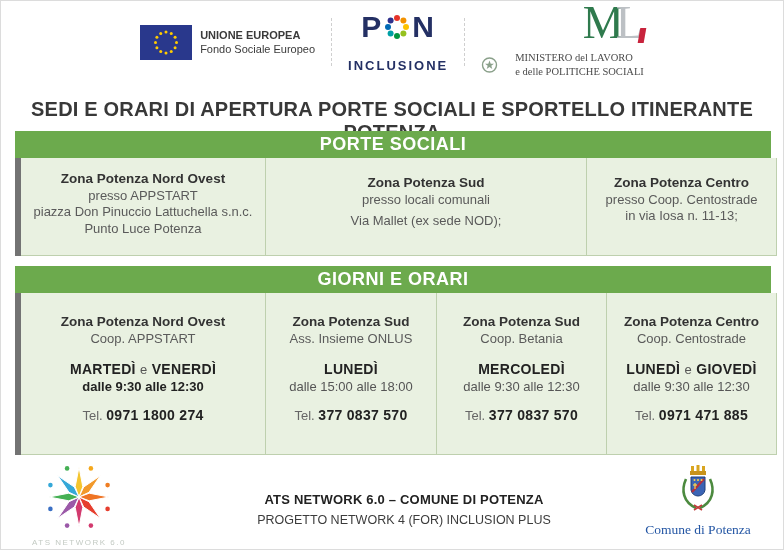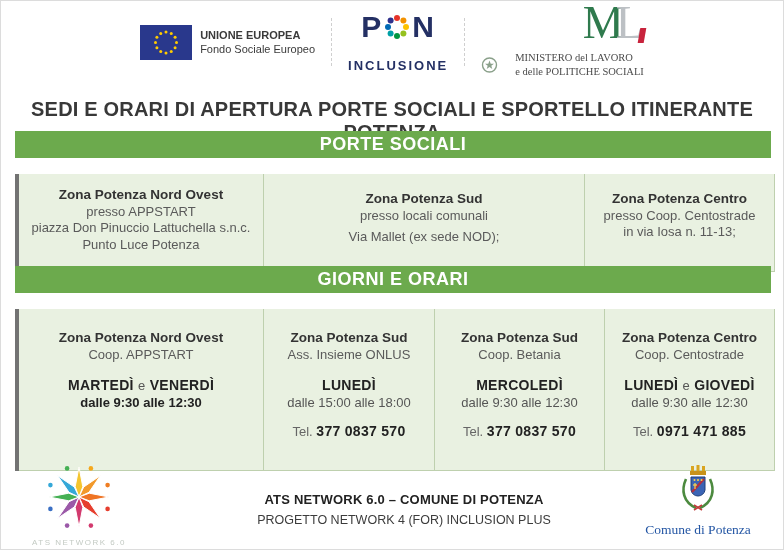--- a/index.html
+++ b/index.html
@@ -34,21 +34,21 @@
   .title{position:absolute;top:97px;left:0;width:100%;text-align:center;
          font-weight:bold;font-size:20px;color:#383838;letter-spacing:0.2px;}
 
   
   .table{position:absolute;left:14px;width:756px;}
   .t1{top:130px;}
   .t2{top:265px;}
   .banner{height:27px;background:#6caa4d;color:#ffffff;font-weight:bold;
           font-size:18px;letter-spacing:0.5px;display:flex;
           align-items:center;justify-content:center;}
-  .cells{display:grid;border-left:4px solid #737373;margin-top:16px;}
+  .cells{display:grid;border-left:6px solid #737373;}
   .t1 .cells{grid-template-columns:245px 321px 190px;}
   .t2 .cells{grid-template-columns:245px 171px 170px 170px;}
   .cell{background:#e9f1e1;border-right:1px solid #bed0ae;border-bottom:1px solid #bed0ae;
         box-sizing:border-box;text-align:center;font-size:13px;color:#5a5a5a;
         line-height:16.5px;}
   .t1 .cell{height:98px;padding-top:13px;}
   .t1 .cell.pt-lg{padding-top:17px;}
   .t2 .cell{height:162px;padding-top:21px;}
   .zone{font-weight:bold;color:#333333;font-size:13.5px;}
   .gap-s{height:5px;}
@@ -174,20 +174,24 @@
         <div class="zone">Zona Potenza Nord Ovest</div>
         <div>Coop. APPSTART</div>
         <div class="gap-m"></div>
         <div class="days">
           <span>MARTEDÌ</span>
           <span class="conj">e</span>
           <span>VENERDÌ</span>
         </div>
         <div class="hours">dalle 9:30 alle 12:30</div>
         <div class="gap-t"></div>
+        <div>
+          <span class="tel-label">Tel.</span>
+          <span class="tel-num">0971 1800 274</span>
+        </div>
       </div>
 
       <div class="cell">
         <div class="zone">Zona Potenza Sud</div>
         <div>Ass. Insieme ONLUS</div>
         <div class="gap-m"></div>
         <div class="days">
           <span>LUNEDÌ</span><span class="conj"></span><span></span>
         </div>
         <div class="hours">dalle 15:00 alle 18:00</div>

